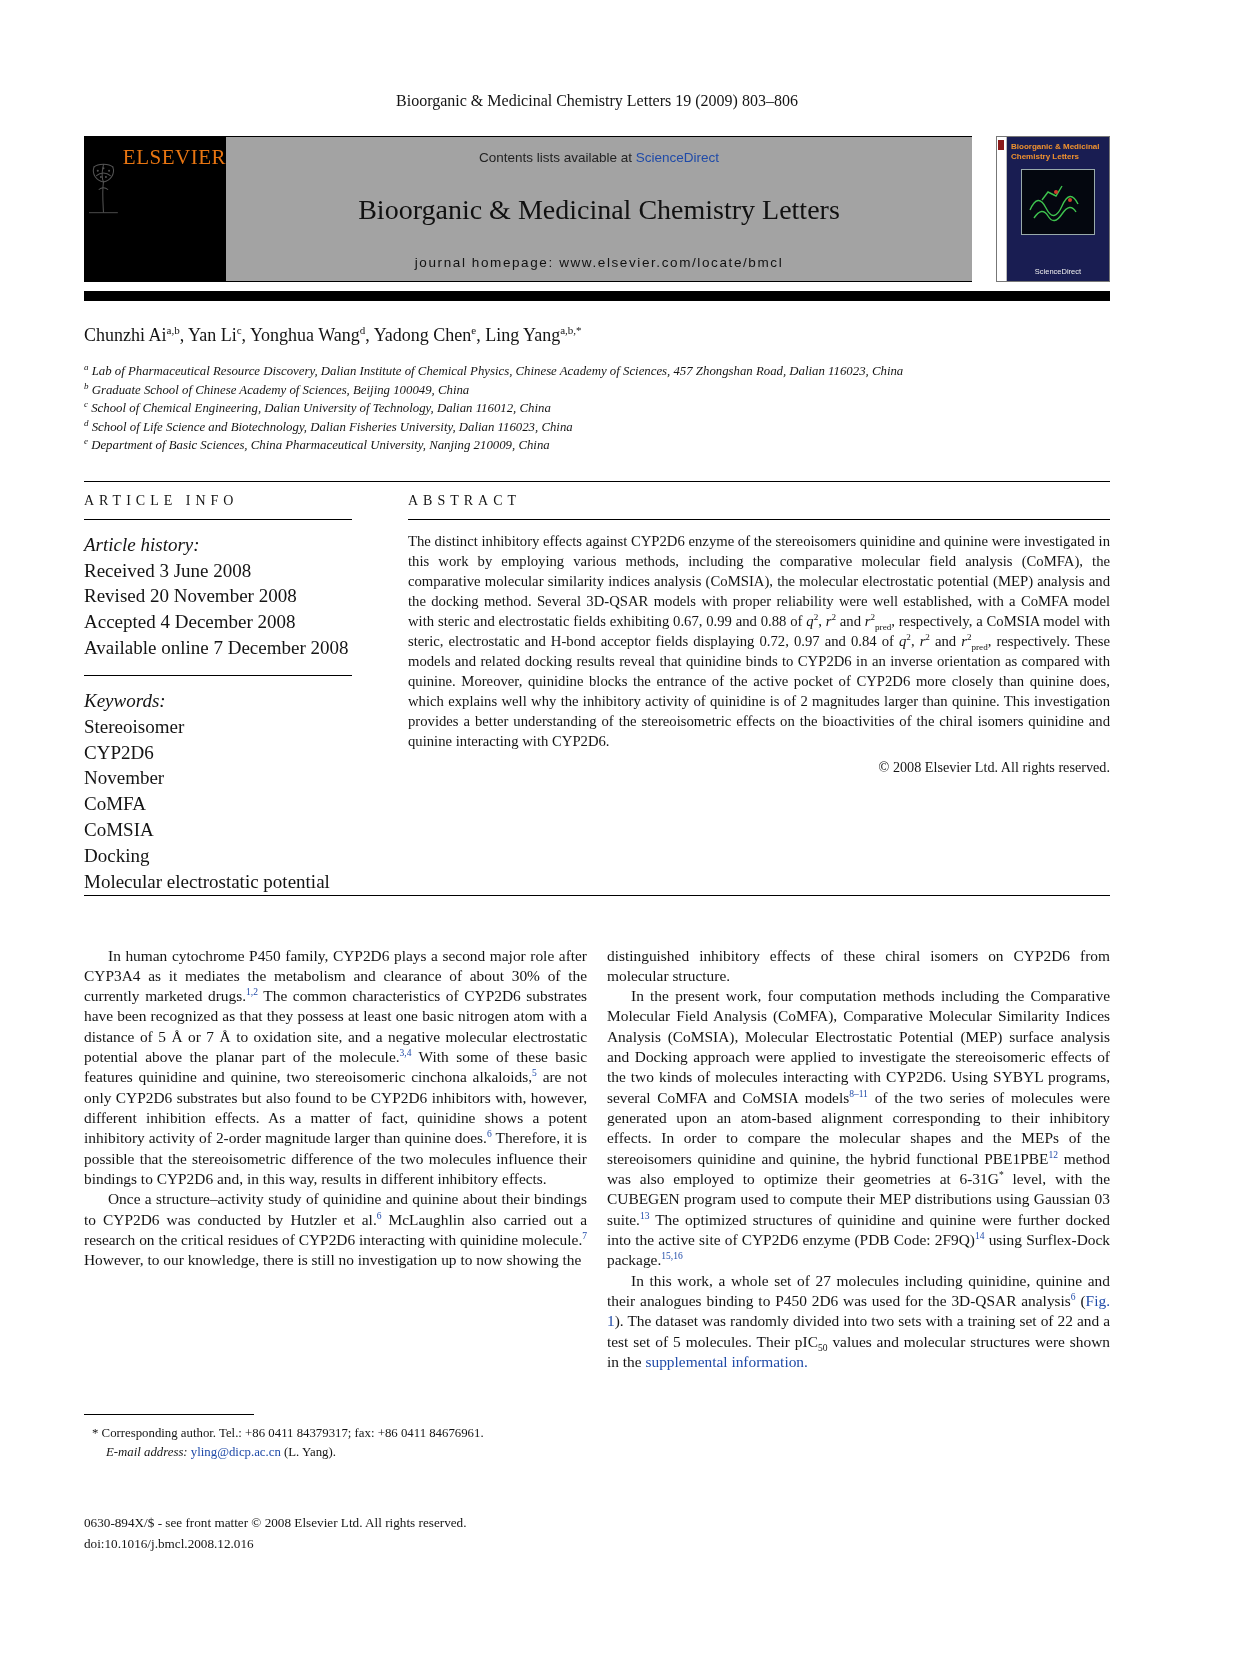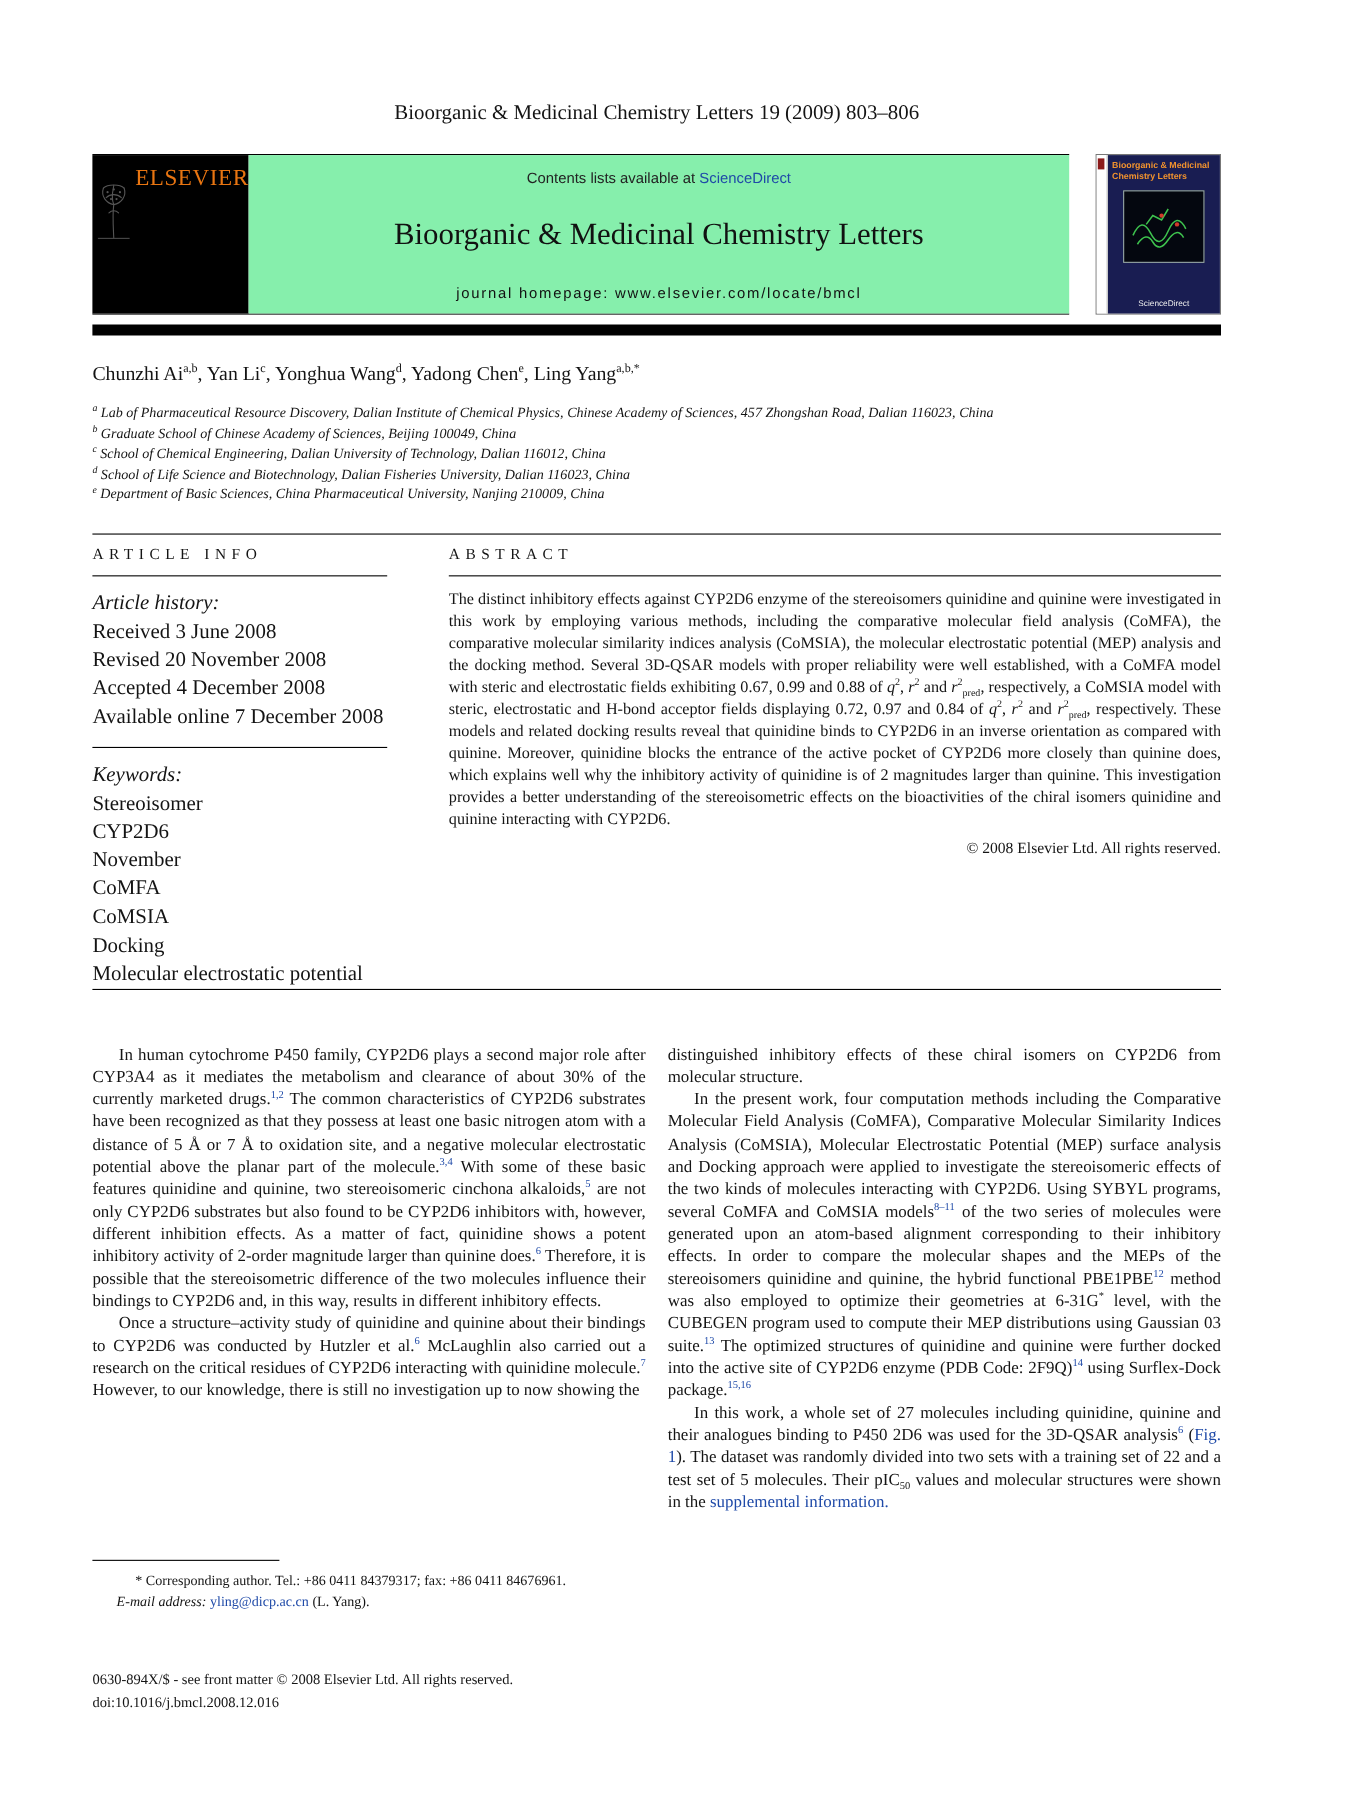--- a/index.html
+++ b/index.html
@@ -1,29 +1,29 @@
 <!DOCTYPE html>
 <html><head>
 <meta charset="utf-8">
 <style>
   html,body{margin:0;padding:0;background:#fff;}
   .page{width:1241px;height:1654px;box-sizing:border-box;padding:92px 131px 0 84px;
         font-family:"Liberation Serif",serif;color:#141414;position:relative;overflow:hidden;background:#fff;}
-  .citation{text-align:center;font-size:19px;margin-bottom:26px;}
+  .citation{text-align:center;font-size:16px;margin-bottom:26px;}
   .link{color:#1f4aa8;cursor:pointer;}
   .ref{color:#1f4aa8;}
   sup{font-size:62%;line-height:0;vertical-align:super;text-align:center;}
   sub{font-size:62%;line-height:0;vertical-align:sub;}
 
   
   .masthead-row{display:flex;align-items:stretch;}
   .mast-left{flex:1;display:flex;border-top:1.5px solid #000;border-bottom:1.5px solid #000;height:146px;box-sizing:border-box;}
   .logo-cell{width:142px;display:flex;align-items:flex-start;justify-content:flex-end;padding:6px 0 4px;background:#000000;}
   .elsevier-word{color:#e87511;font-size:21px;letter-spacing:.5px;margin-top:2px;}
-  .gray-box{flex:1;background:#86efac;text-align:center;padding:13px 10px 11px;display:flex;flex-direction:column;justify-content:space-between;box-sizing:border-box;}
+  .gray-box{flex:1;background:#a3a3a3;text-align:center;padding:13px 10px 11px;display:flex;flex-direction:column;justify-content:space-between;box-sizing:border-box;}
   .contents-line{font-family:"Liberation Sans",sans-serif;font-size:13.5px;color:#222;}
   .journal-title{font-size:28px;color:#111;}
   .homepage-line{font-family:"Liberation Sans",sans-serif;font-size:13.5px;letter-spacing:1.6px;color:#111;}
 
   .cover{width:114px;height:146px;margin-left:24px;border:1px solid #777;box-sizing:border-box;display:flex;background:#fff;}
   .cover-side{width:9px;border-right:1px solid #bbb;position:relative;background:#fff;}
   .cover-issue{position:absolute;top:3px;left:1px;width:6px;height:10px;background:#8b1a1a;}
   .cover-main{flex:1;background:#191d52;display:flex;flex-direction:column;align-items:center;}
   .cover-title{color:#f0922e;font-weight:bold;font-size:8px;line-height:1.25;text-align:left;padding:5px 4px 2px;
                font-family:"Liberation Sans",sans-serif;width:100%;box-sizing:border-box;}
@@ -49,21 +49,21 @@
   .abstract-text{font-size:14.7px;text-align:justify;line-height:1.36;margin-top:12px;}
   .copyright{font-size:14.2px;text-align:right;margin-top:7px;}
 
   .body-cols{display:flex;gap:20px;margin-top:50px;}
   .col{flex:1;font-size:15.4px;line-height:1.32;text-align:justify;}
   .para{margin:0;text-indent:24px;}
   .noindent{text-indent:0;}
 
   .footnote{margin-top:42px;font-size:12.8px;line-height:1.45;}
   .fn-rule{width:170px;border-top:1px solid #000;margin-bottom:9px;}
-  .fn-l1{padding-left:8px;margin-left:31px;}
+  .fn-l1{padding-left:8px;}
   .fn-l2{padding-left:22px;}
 
   .bottom{margin-top:52px;font-size:13.2px;line-height:1.55;}
 </style>
 </head>
 <body>
 
 <div class="page">
 
   <div class="citation">Bioorganic &amp; Medicinal Chemistry Letters 19 (2009) 803–806</div>

